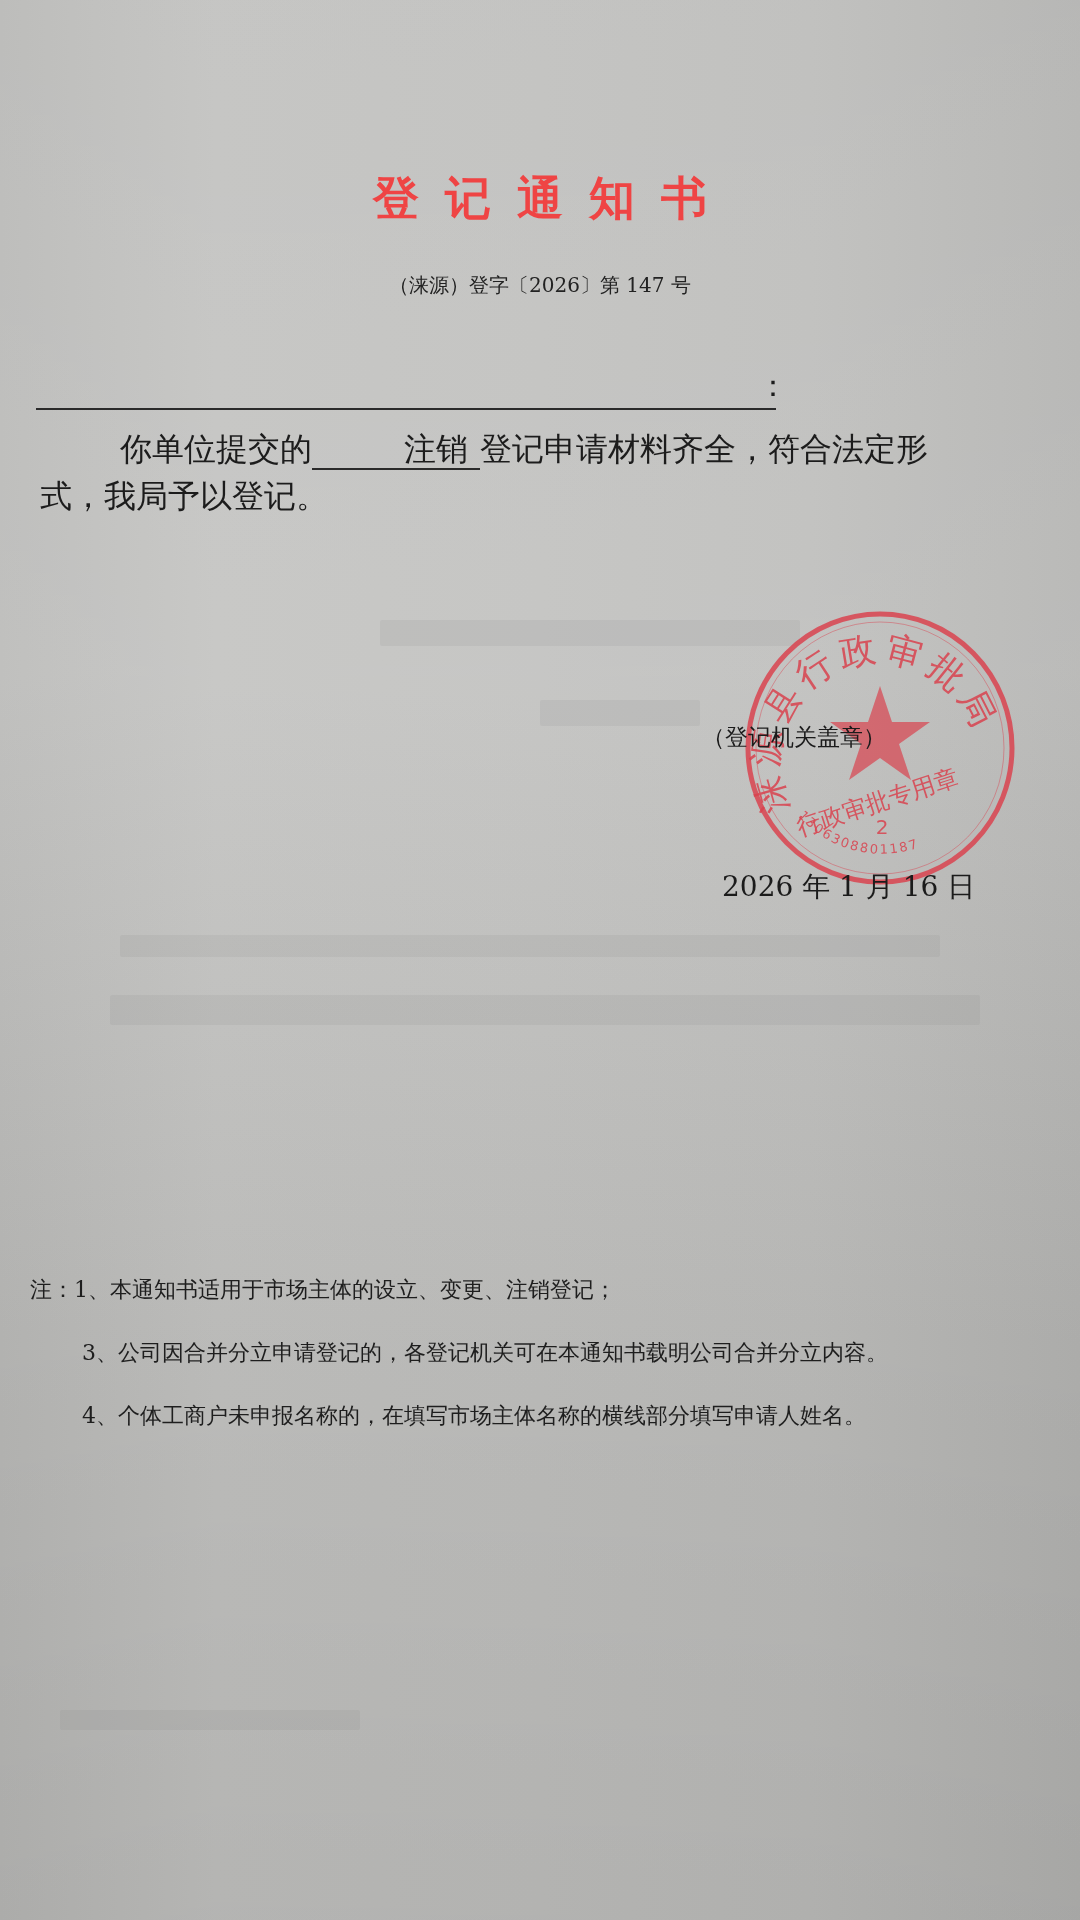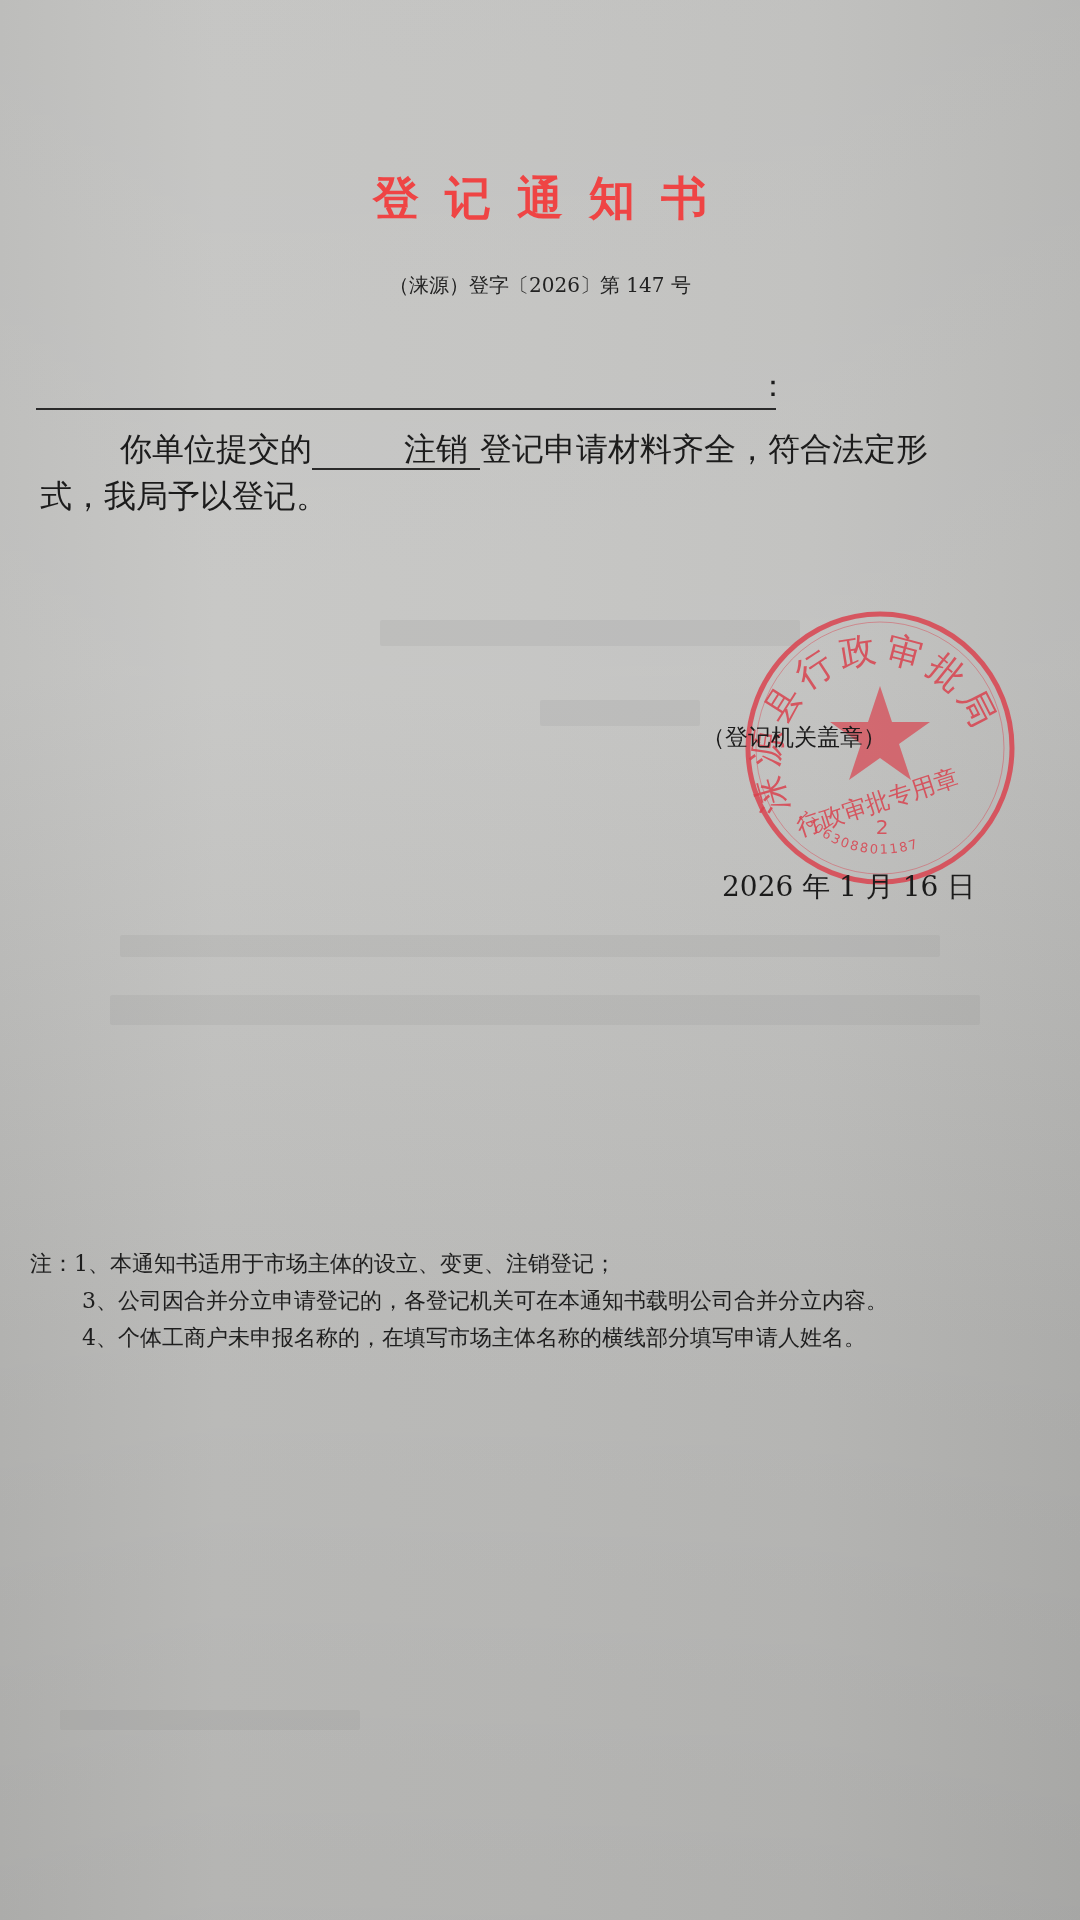--- a/index.html
+++ b/index.html
@@ -43,21 +43,21 @@
   .stamp {
     position:absolute; left:740px; top:608px; width:280px; height:280px;
   }
   .seal-note {
     position:absolute; top:722px; left:702px; font-size:23px; color:#1b1b1b; white-space:nowrap;
   }
   .date {
     position:absolute; top:868px; left:722px; font-size:28px; color:#1b1b1b; white-space:nowrap;
   }
   .notes { position:absolute; top:1245px; left:30px; width:1030px; font-size:22px; color:#1e1e1e; }
-  .note-line { height:37px; line-height:37px; white-space:nowrap; }
+  .note-line { height:37px; line-height:37px; white-space:nowrap;margin-top:26px; }
   .ind { padding-left:52px; }
 </style>
 </head>
 <body>
 
 <div class="paper-shade"></div>
 
 <div class="bleed" style="left:380px; top:620px; width:420px;"></div>
 <div class="bleed" style="left:540px; top:700px; width:160px;"></div>
 <div class="bleed" style="left:120px; top:935px; width:820px; height:22px;"></div>

